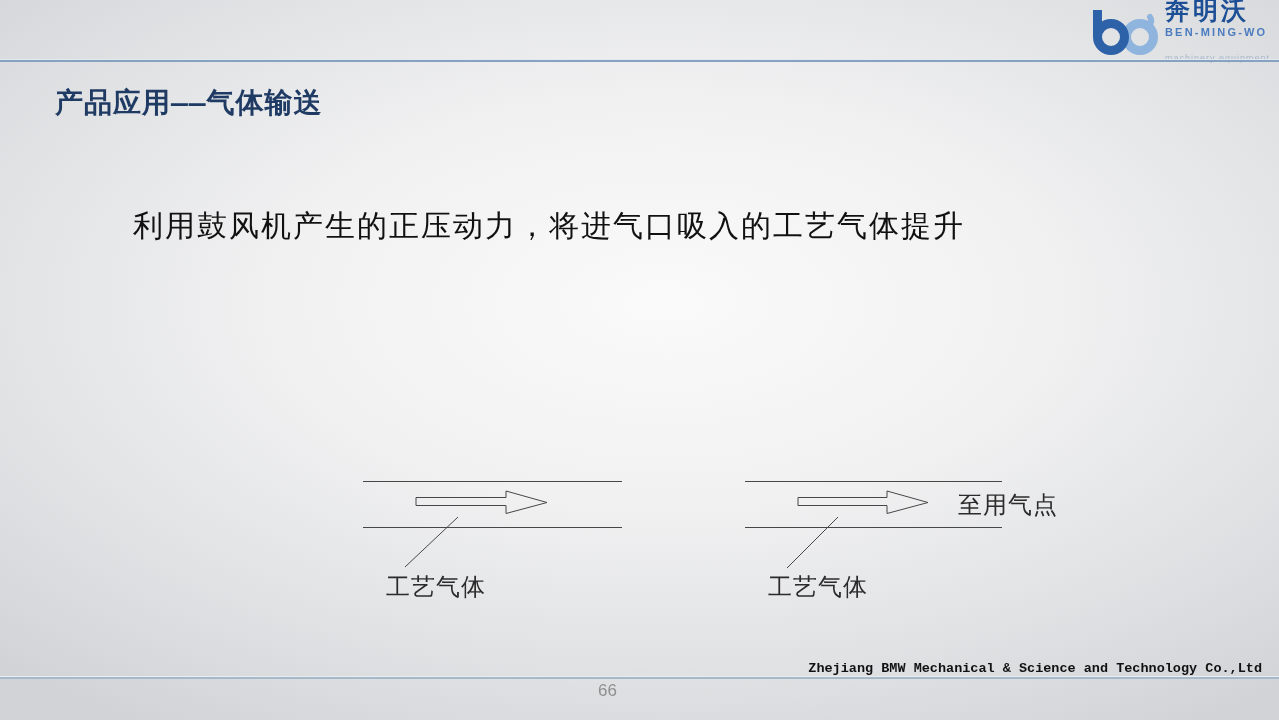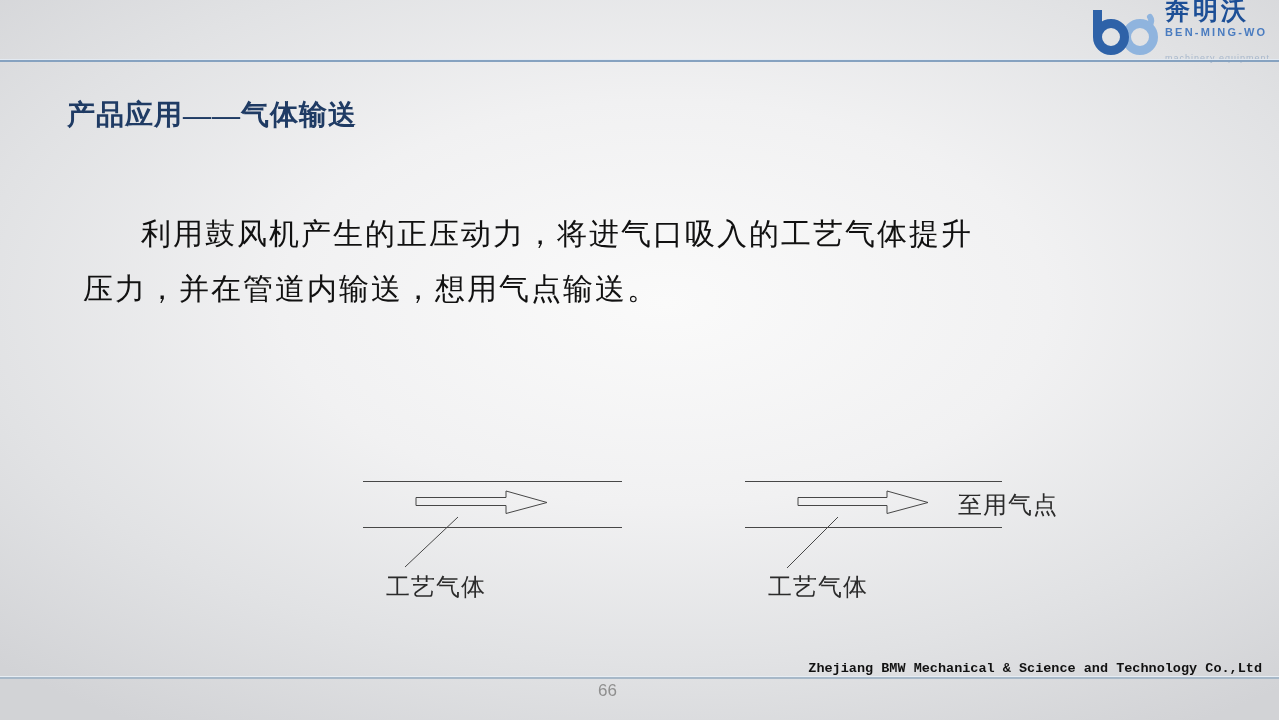--- a/index.html
+++ b/index.html
@@ -24,27 +24,27 @@
     font-size:25px;font-weight:bold;color:#1d4f96;letter-spacing:3px;
   }
   .brand-en{
     font-size:11px;font-weight:bold;color:#4a7cc0;letter-spacing:2.2px;margin-top:4px;
   }
   .brand-tagline{
     font-size:9px;color:#a8b8cc;letter-spacing:1px;margin-top:16px;
   }
   
   .title{
-    position:absolute;left:55px;top:84px;margin:12px;
+    position:absolute;left:55px;top:84px;margin:0;
     font-size:28px;font-weight:bold;color:#1f3b64;letter-spacing:1px;
-    font-family:Liberation Serif, serif;
+    font-family:Liberation Mono, monospace;
   }
   
   .body-line{
-    position:absolute;margin:8px;
+    position:absolute;margin:0;
     font-family:"Liberation Serif", serif;
     font-size:30px;color:#111;letter-spacing:2px;white-space:nowrap;
   }
   .body-line1{left:133px;top:206px;}
   .body-line2{left:75px;top:261px;}
   
   .diagram-svg{position:absolute;left:0;top:0;pointer-events:none;}
   .blower-box{
     position:absolute;left:622px;top:396px;width:123px;height:152px;
     border:1px solid #474747;box-sizing:border-box;
@@ -91,21 +91,20 @@
       <span class="brand-cn">奔明沃</span>
       <span class="brand-en">BEN-MING-WO</span>
       <span class="brand-tagline">machinery equipment</span>
     </div>
   </div>
   <div class="header-rule"></div>
 
   <h1 class="title">产品应用——气体输送</h1>
 
   <p class="body-line body-line1">利用鼓风机产生的正压动力，将进气口吸入的工艺气体提升</p>
-  <p class="body-line body-line2">压力，并在管道内输送，想用气点输送。</p>
 
   <svg class="diagram-svg" width="1279" height="720" viewBox="0 0 1279 720">
     <g stroke="#474747" stroke-width="1" fill="none">
 
       <line x1="363" y1="481.5" x2="622" y2="481.5"></line>
       <line x1="363" y1="527.5" x2="622" y2="527.5"></line>
 
       <line x1="745" y1="481.5" x2="1002" y2="481.5"></line>
       <line x1="745" y1="527.5" x2="1002" y2="527.5"></line>
 

